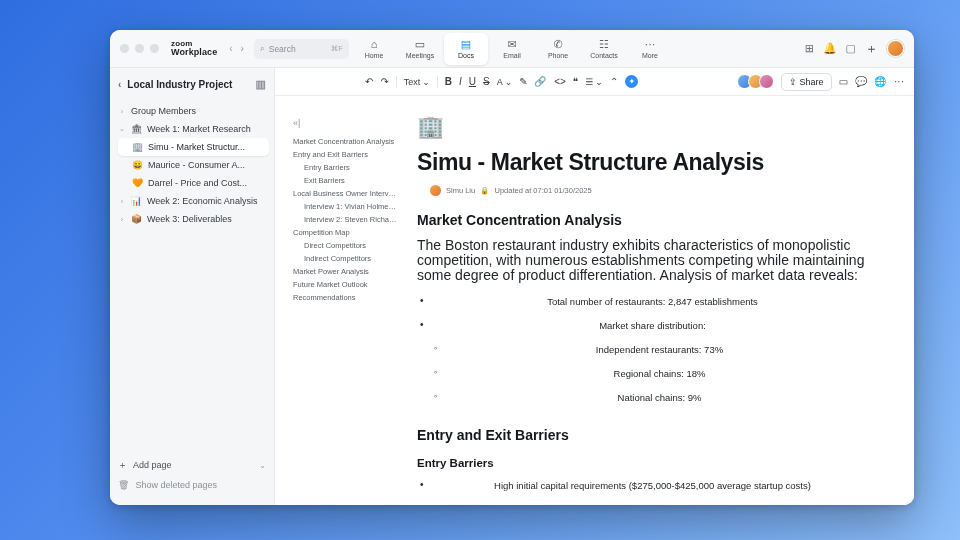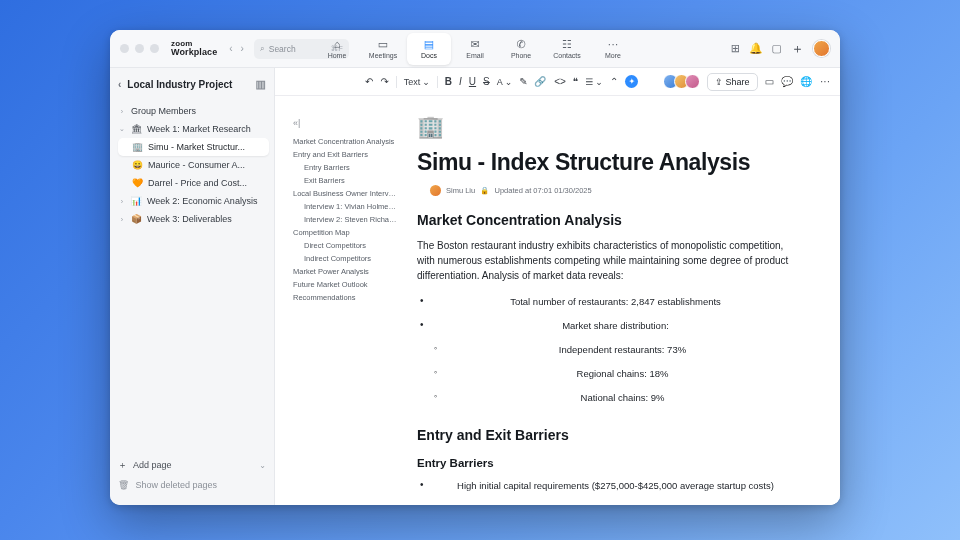--- a/index.html
+++ b/index.html
@@ -9,21 +9,21 @@
     overflow: hidden;
   }
   body {
     background: linear-gradient(135deg, #2f6ee0 0%, #4a86ec 35%, #6ba4f5 70%, #8fc0fb 100%);
     position: relative;
   }
   
   .window {
     position: absolute;
     left: 110px; top: 30px;
-    width: 730px; height: 475px;
+    width: 804px; height: 475px;
     background: #ffffff;
     border-radius: 10px;
     box-shadow: 0 18px 50px rgba(0,0,0,0.32), 0 2px 8px rgba(0,0,0,0.18);
     overflow: hidden;
     display: flex;
     flex-direction: column;
   }
   
   .topbar {
     height: 38px;
@@ -147,21 +147,21 @@
   }
   .doc-meta { display: flex; align-items: center; gap: 5px; font-size: 7.5px; color: #6b7079; margin-bottom: 16px; padding-left: 13px; }
   .doc-meta .mav {
     width: 11px; height: 11px; border-radius: 50%;
     background: linear-gradient(140deg,#f0a64a,#e2762e);
   }
   .doc-meta .lock { font-size: 7.5px; }
   h2.sec { font-size: 14px; font-weight: bold; color: #14181d; margin: 0 0 10px; }
   h2.sec.gap { margin-top: 22px; }
   h3.sub { font-size: 11.5px; font-weight: bold; color: #14181d; margin: 14px 0 9px; }
-  p.para { font-size: 10px; color: #22262c; line-height: 15px; margin-bottom: 11px; }
+  p.para { font-size: 14px; color: #22262c; line-height: 15px; margin-bottom: 11px; }
   ul.bl { list-style: none; margin: 0 0 0 0; text-align: center; }
   ul.bl li {
     font-size: 9.5px; color: #22262c; line-height: 15px;
     position: relative; padding-left: 14px; margin-bottom: 9px;
   }
   ul.bl li::before {
     content: "•"; position: absolute; left: 3px; top: -1px; font-size: 10px; color: #22262c;
   }
   ul.bl ul.sublist { list-style: none; margin-top: 9px; }
   ul.bl ul.sublist li::before { content: "◦"; font-size: 9px; }
@@ -351,21 +351,21 @@
             <div class="ol-item">Competition Map</div>
             <div class="ol-item lvl2">Direct Competitors</div>
             <div class="ol-item lvl2">Indirect Competitors</div>
             <div class="ol-item">Market Power Analysis</div>
             <div class="ol-item">Future Market Outlook</div>
             <div class="ol-item">Recommendations</div>
           </div>
 
           <div class="content">
             <div class="doc-emoji">🏢</div>
-            <div class="doc-title">Simu - Index Structure Analysis</div>
+            <div class="doc-title">Simu - Market Structure Analysis</div>
             <div class="doc-meta">
               <span class="mav"></span>
               <span>Simu Liu</span>
               <span class="lock">🔒</span>
               <span>Updated at 07:01 01/30/2025</span>
             </div>
 
             <h2 class="sec">Market Concentration Analysis</h2>
             <p class="para">The Boston restaurant industry exhibits characteristics of monopolistic competition, with numerous establishments competing while maintaining some degree of product differentiation. Analysis of market data reveals:</p>
 

